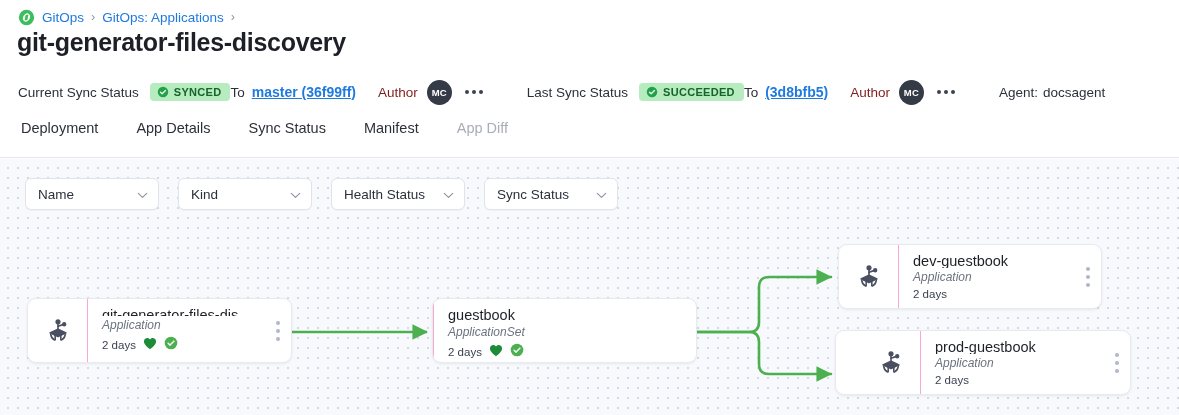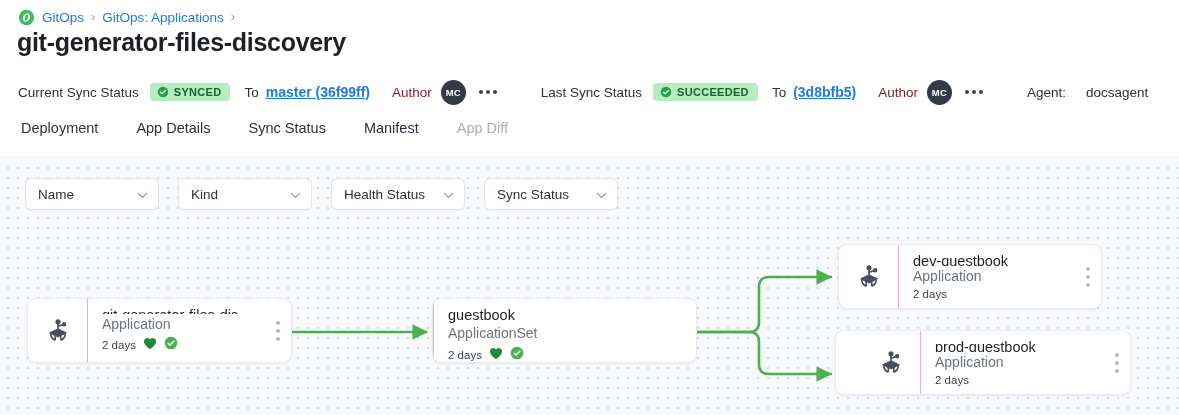--- a/index.html
+++ b/index.html
@@ -39,37 +39,37 @@
   }
   .sb-label { color: #2b313a; font-size: 13.5px; white-space: nowrap; }
   .badge {
     display: inline-flex; align-items: center; gap: 5px;
     background: #b7ecc0; color: #15642a;
     border-radius: 4px; padding: 3px 9px 3px 7px;
     font-size: 11px; font-weight: 700; letter-spacing: 0.3px;
     margin-left: 11px; white-space: nowrap;
   }
   .badge svg { display:block; }
-  .sb-to { margin-left: 14px; color:#2b313a; font-size: 13.5px; }
+  .sb-to { color:#2b313a; font-size: 13.5px; }
   .sb-rev { margin-left: 7px; color:#1f7ae0; font-weight: 700; font-size: 14px; white-space: nowrap; }
   .sb-author { margin-left: 22px; color:#7f1d1d; font-size: 13.5px; }
   .avatar {
     margin-left: 9px; width: 25px; height: 25px; border-radius: 50%;
     background: #343a46; color:#fff; font-size: 9.5px; font-weight: 700;
     display:flex; align-items:center; justify-content:center; letter-spacing:0.2px;
     flex: none;
   }
   .kebab-h {
     margin-left: 13px; display:flex; align-items:center; gap:3px; cursor: pointer;
   }
   .kebab-h i { width:4px; height:4px; border-radius:50%; background:#3b4250; display:block; }
   .sb-div { width:1px; height:23px; background:#d9dde3; margin-left: 22px; }
   .sb-agent { margin-left: 22px; font-size: 13.5px; color:#2b313a; }
   .sb-agent b { font-weight: 400; }
-  .sb-agent .val { margin-left: 20px; }
+  .sb-agent .val { margin-left: 5px; }
 
   
   .tabs {
     position: absolute; left: 0; top: 118px; width: 1179px; height: 40px;
     display: flex; align-items: flex-start; padding-left: 18px; gap: 0;
     border-bottom: 1px solid #e4e7eb;
   }
   .tab {
     position: relative; padding: 2px 19px 13px 19px;
     font-size: 14.5px; color: #2b313a; cursor: pointer; white-space: nowrap;
@@ -121,21 +121,21 @@
   .node-body {
     flex: 1 1 auto; min-width: 0;
     border-left: 1px solid #f9a8d4;
     padding: 8px 10px 8px 14px;
     display:flex; flex-direction: column; justify-content: center; gap: 2px;
   }
   .node-title {
     font-size: 14.5px; color: #1d2026; font-weight: 400;
     white-space: nowrap; overflow: hidden; text-overflow: ellipsis;
   }
-  .node-kind { font-size: 14px; color: #6b7380; line-height: 1.25; }
+  .node-kind { font-size: 12px; color: #6b7380; line-height: 1.25; font-style: italic; }
   .node-meta { display:flex; align-items:center; gap: 7px; margin-top: 1px; }
   .node-age { font-size: 11.5px; color:#3b4250; }
   .kebab-v {
     width: 26px; flex: none; display:flex; flex-direction:column;
     align-items:center; justify-content:center; gap: 4px; cursor:pointer;
   }
   .kebab-v i { width:4px; height:4px; border-radius:50%; background:#b2b6c9; display:block; }
 </style>
 </head>
 <body>

